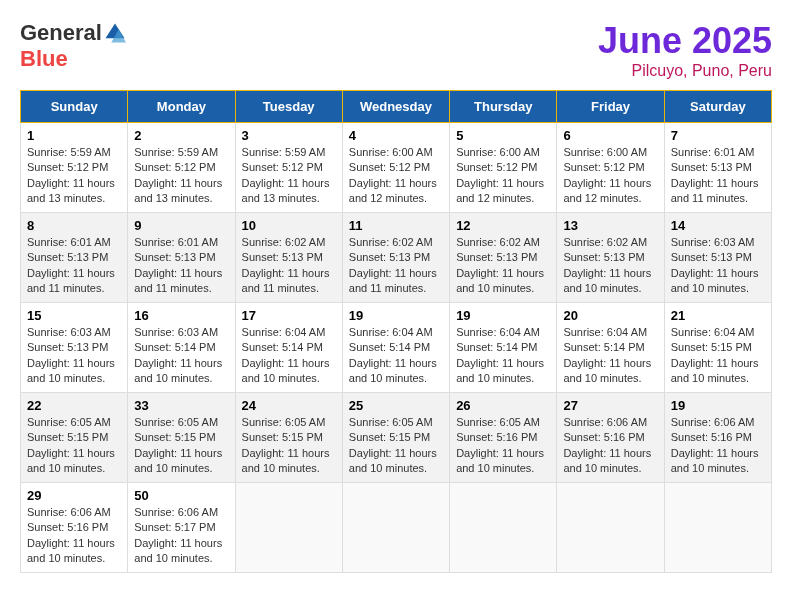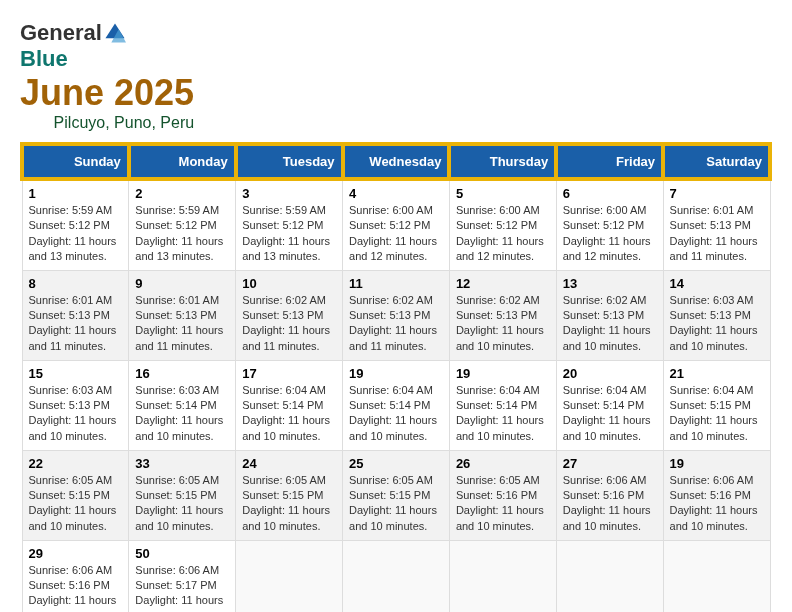--- a/index.html
+++ b/index.html
@@ -8,73 +8,72 @@
       background: #fff;
       width: 792px;
       min-height: 612px;
       padding: 20px;
     }
     .header {
       display: flex;
       justify-content: space-between;
       align-items: flex-start;
       margin-bottom: 10px;
-      flex-direction: column;
     }
     .logo {
       display: flex;
       flex-direction: column;
       align-items: flex-start;
     }
     .logo-text {
       display: flex;
       align-items: center;
     }
     .logo-general {
       font-size: 22px;
       font-weight: bold;
       color: #333;
     }
     .logo-blue {
       font-size: 22px;
       font-weight: bold;
-      color: #0f766e;
+      color: #ef4444;
     }
     .logo-icon {
       width: 22px;
       height: 22px;
       margin-left: 2px;
     }
     .title-block {
       text-align: right;
     }
     .calendar-title {
       font-size: 36px;
       font-weight: bold;
-      color: #a16207;
+      color: #6d28d9;
     }
     .calendar-subtitle {
       font-size: 16px;
-      color: #14532d;
+      color: #be185d;
     }
     table {
       width: 100%;
       border-collapse: collapse;
       font-size: 11px;
     }
     thead tr {
       background-color: #1a5fa8;
       color: white;
     }
     thead th {
       padding: 8px 6px;
-      text-align: right;
+      text-align: center;
       font-size: 13px;
       font-weight: bold;
-      border: 4px solid #eab308;
+      border: 1px solid #eab308;
     }
     tbody tr {
       background-color: #fff;
     }
     tbody tr:nth-child(even) {
       background-color: #f2f2f2;
     }
     tbody td {
       padding: 5px 6px;
       vertical-align: top;

